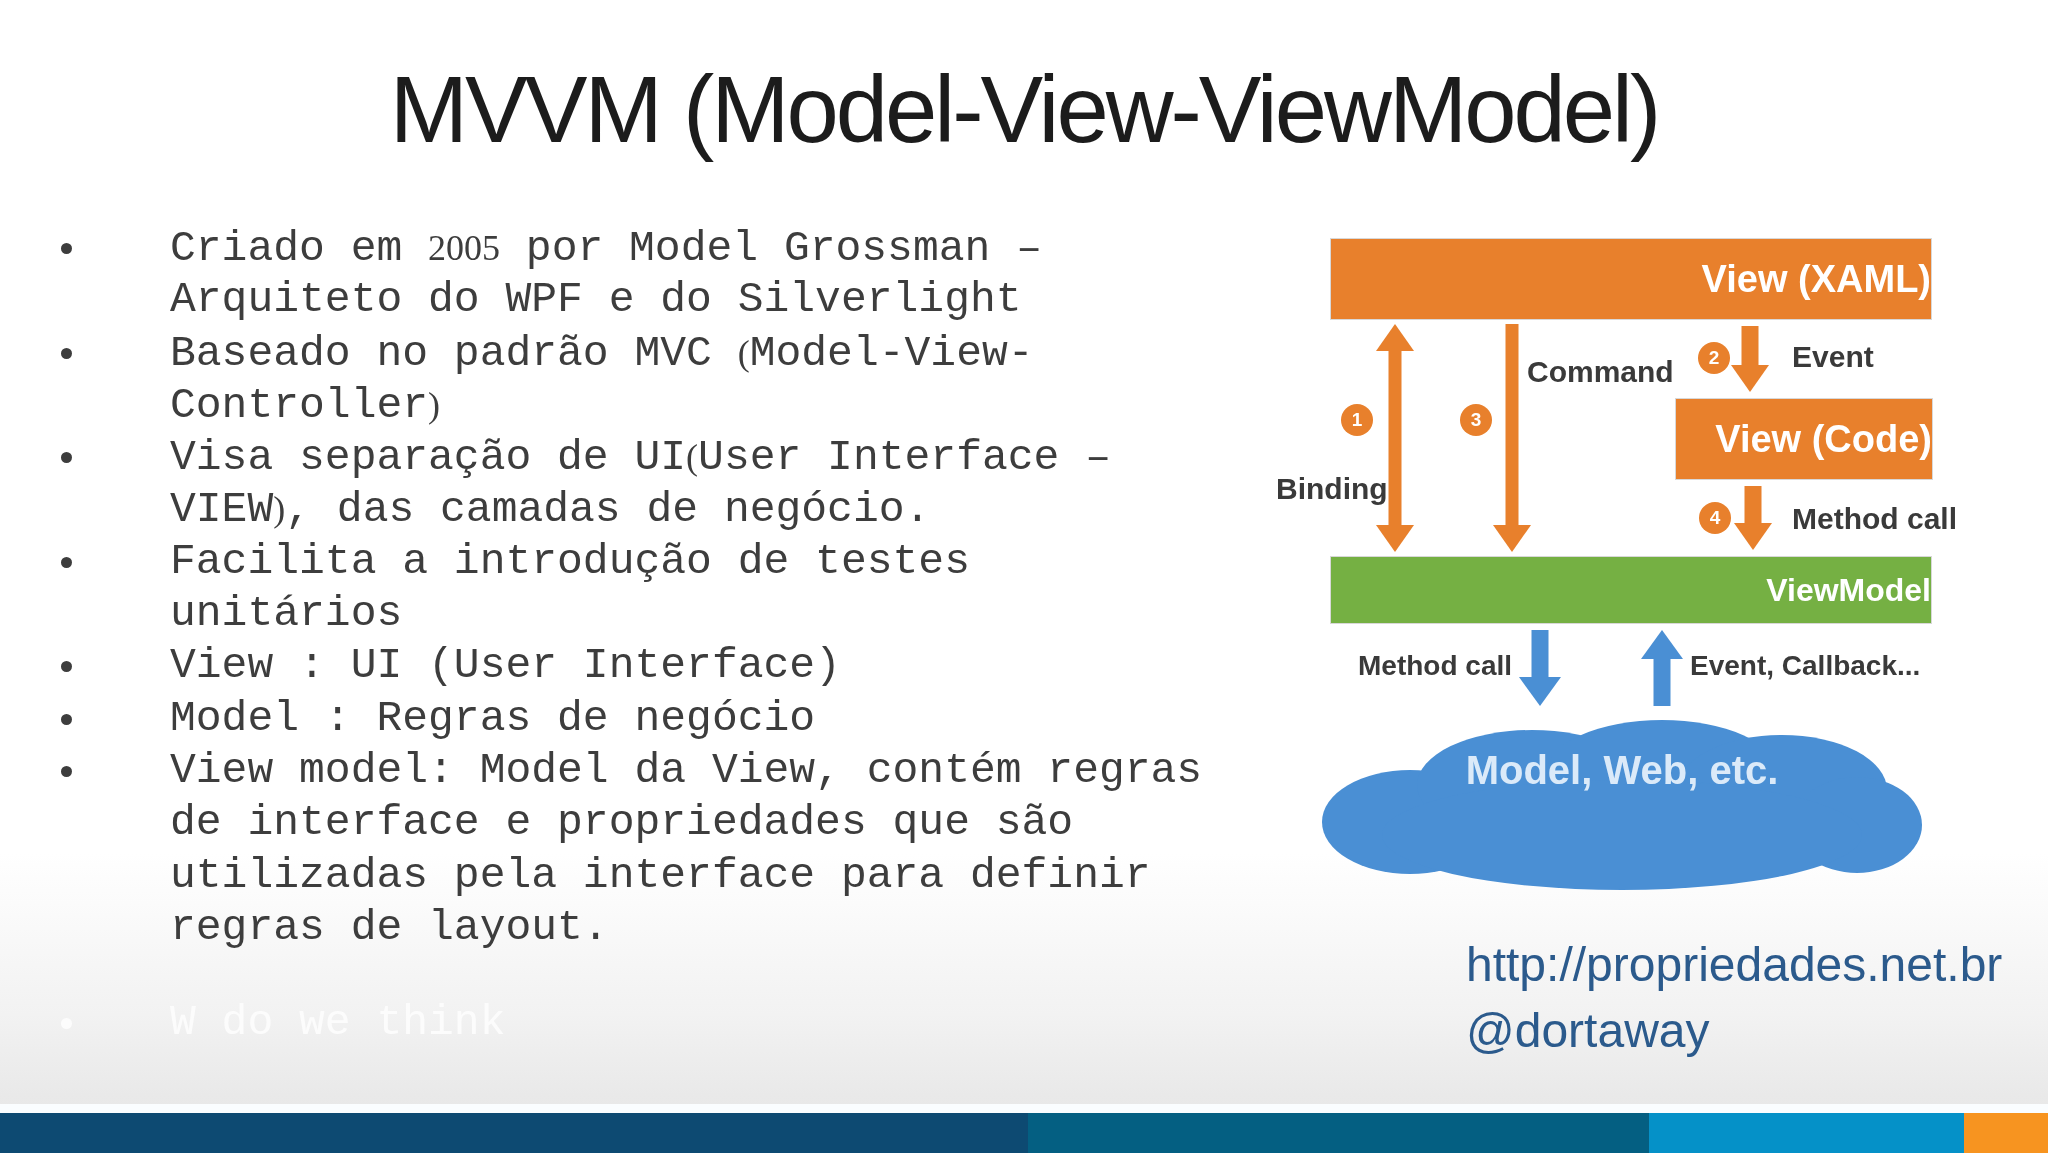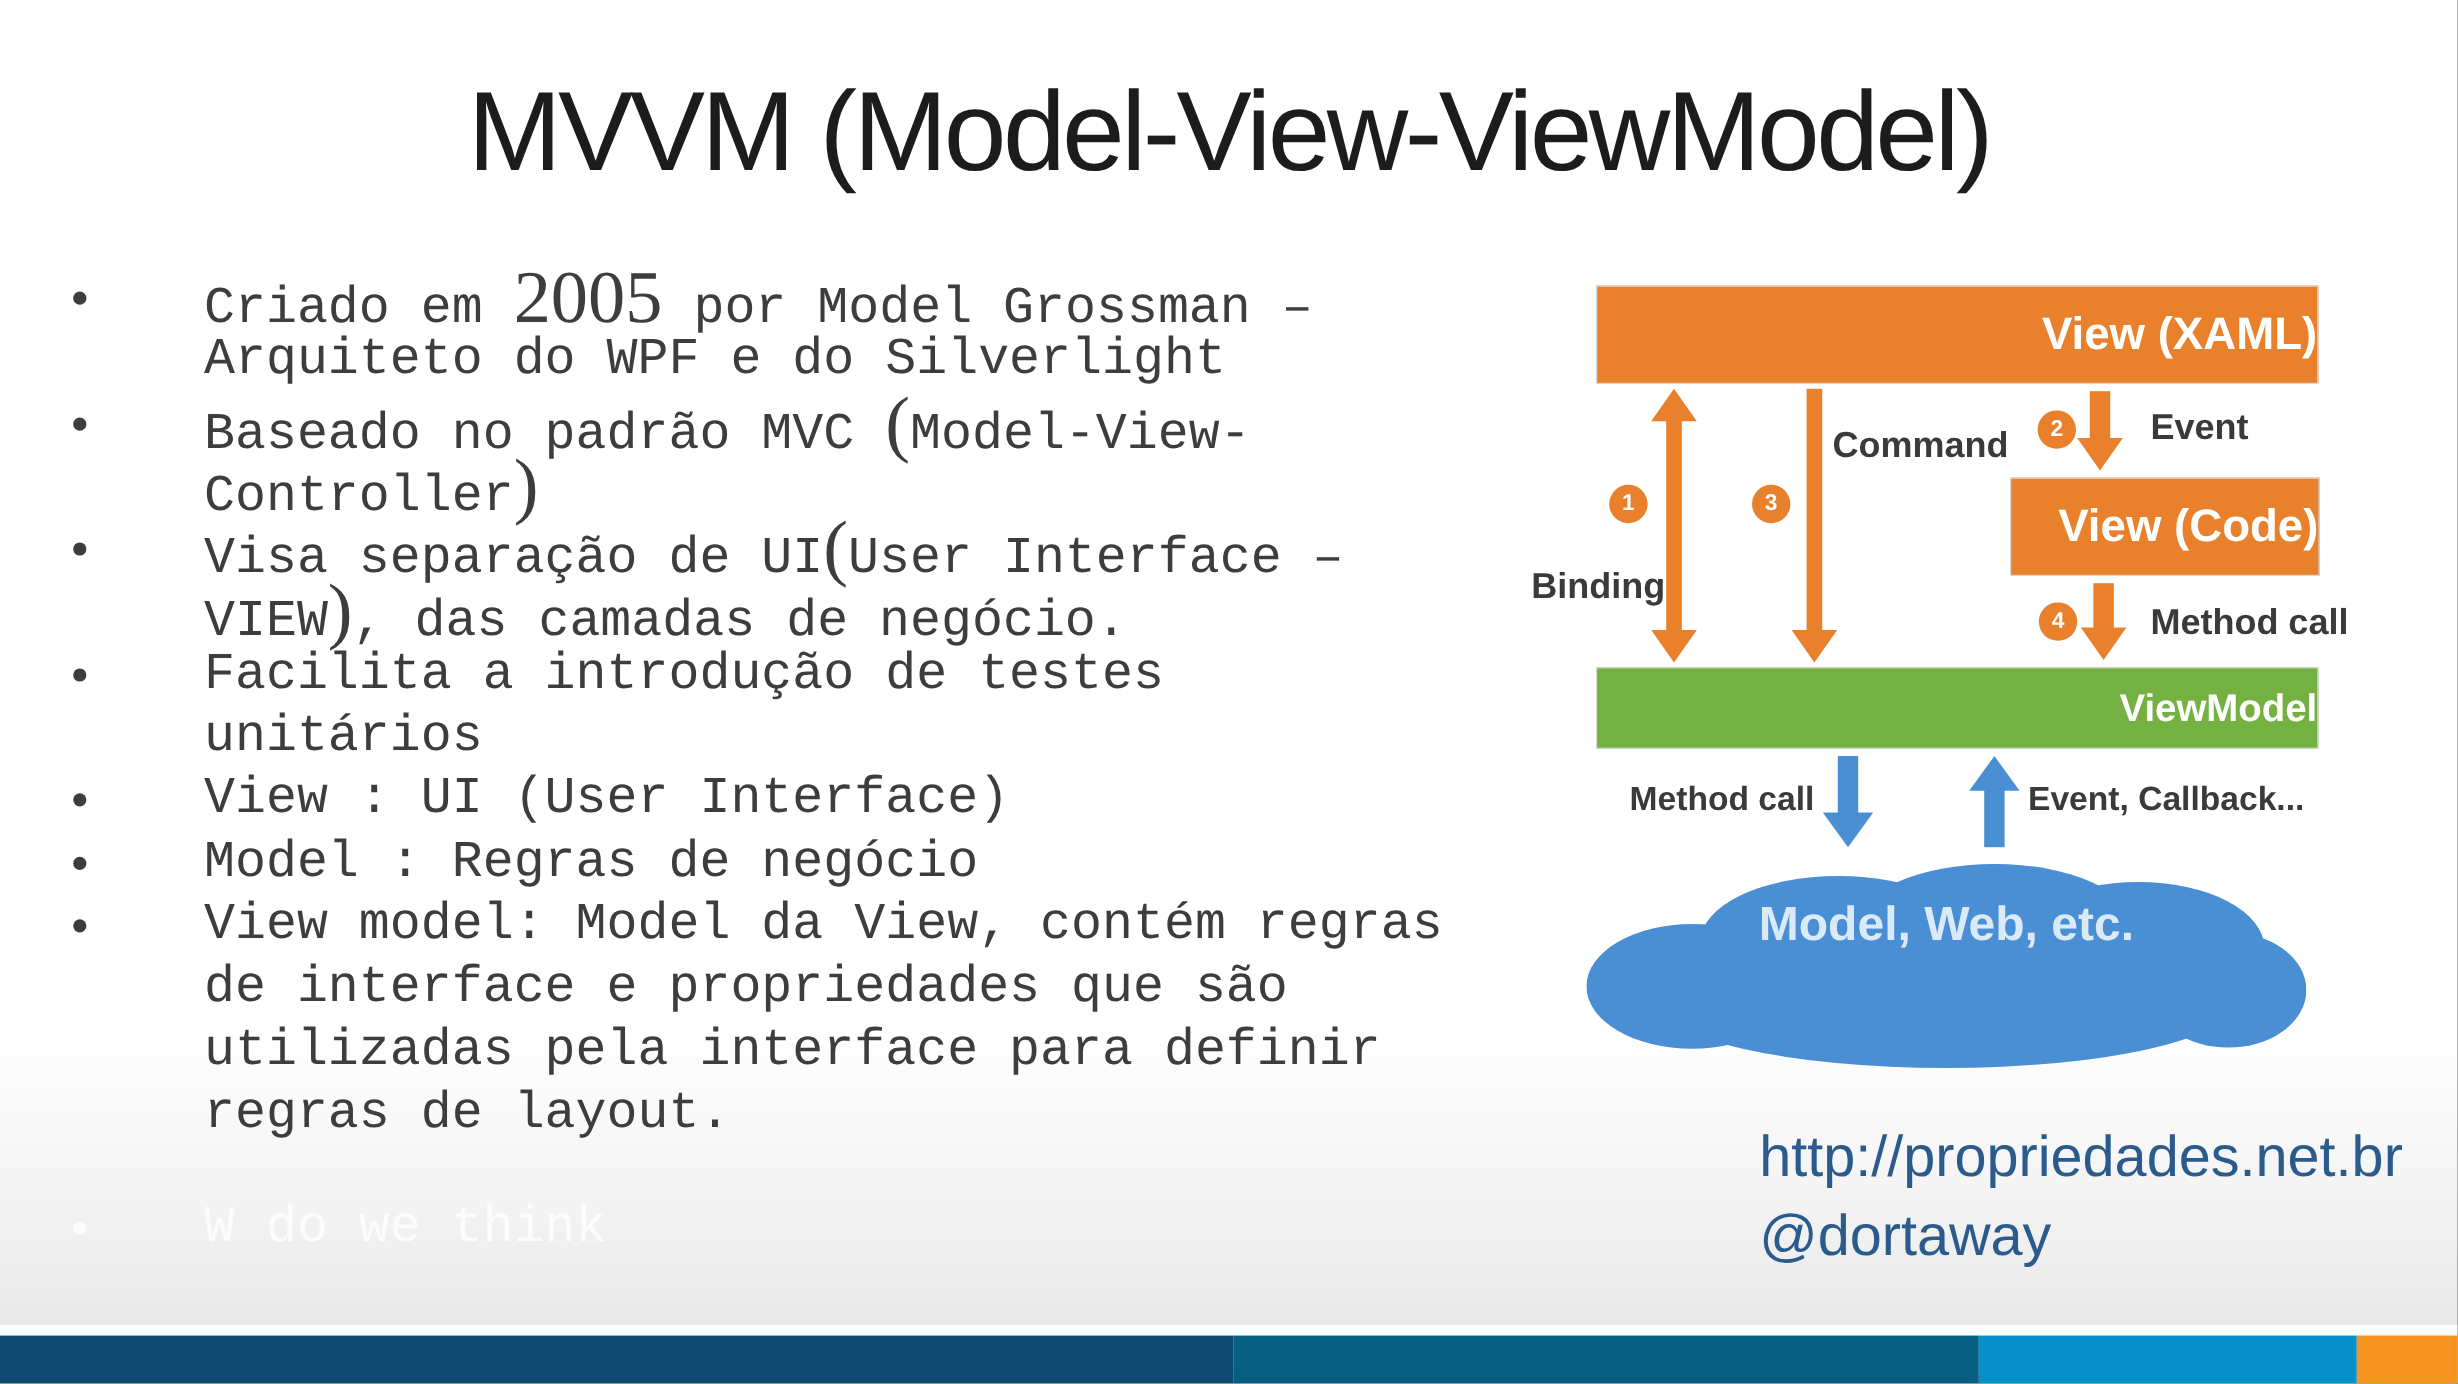--- a/index.html
+++ b/index.html
@@ -14,21 +14,21 @@
     font-family:"Liberation Sans",sans-serif;font-size:94px;font-weight:400;
     letter-spacing:-3px;color:#1c1c1c;margin-top:20px;
   }
   
   .bullets{
     position:absolute;left:55px;top:222px;width:1270px;
     font-family:"Liberation Mono",monospace;font-size:43px;color:var(--text,#3d3d3d);
   }
   .bullets .line{position:relative;height:52.3px;line-height:52.3px;padding-left:115px;white-space:nowrap;}
   .bullets .dot{position:absolute;left:6px;top:21px;width:11px;height:11px;border-radius:50%;background:var(--text,#3d3d3d);}
-  .bullets .big{font-family:"Liberation Serif",serif;font-size:62px;}
+  .bullets .big{font-family:"Liberation Serif",serif;font-size:36px;}
   .bullets .faint{color:#ffffff;opacity:.8;}
   .bullets .faint .dot{background:#ffffff;}
   
   .dgbox{position:absolute;display:flex;align-items:center;justify-content:flex-end;
     color:#fff;font-weight:700;font-size:38px;font-family:"Liberation Sans",sans-serif;}
   .box-orange{background:var(--orange,#E8802C);border:1px solid #d8d8d8;}
   .box-green{background:var(--green,#75B043);border:1px solid #d8d8d8;}
   .dglabel{position:absolute;font-weight:700;font-size:30px;color:#3a3a3a;white-space:nowrap;}
   .dglabel.small{font-size:28px;}
   .badge{position:absolute;width:32px;height:32px;border-radius:50%;background:var(--orange,#E8802C);

